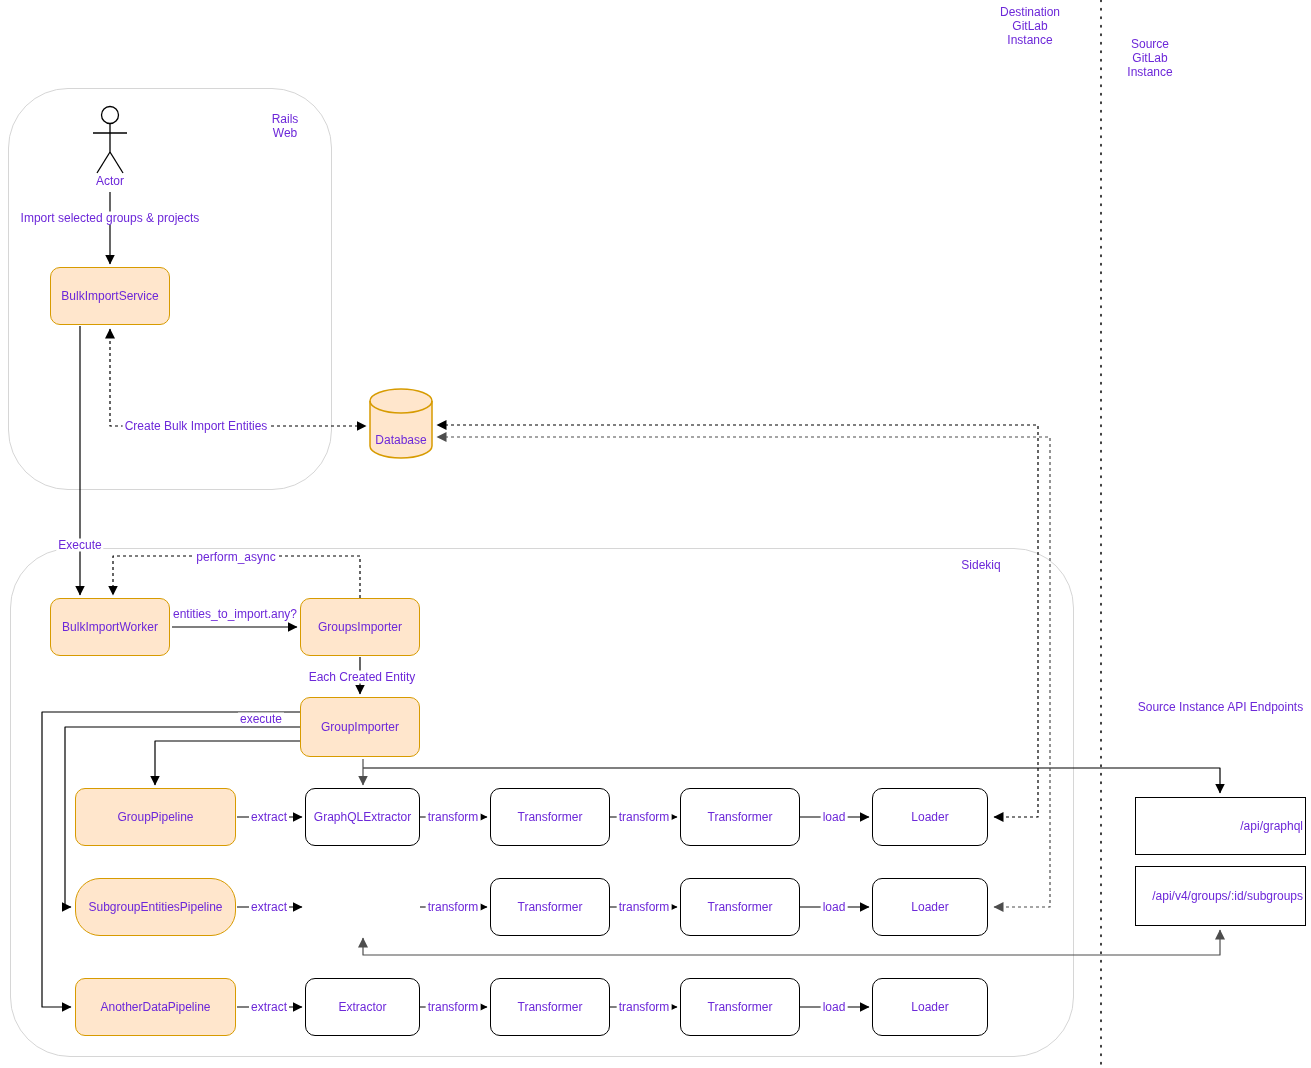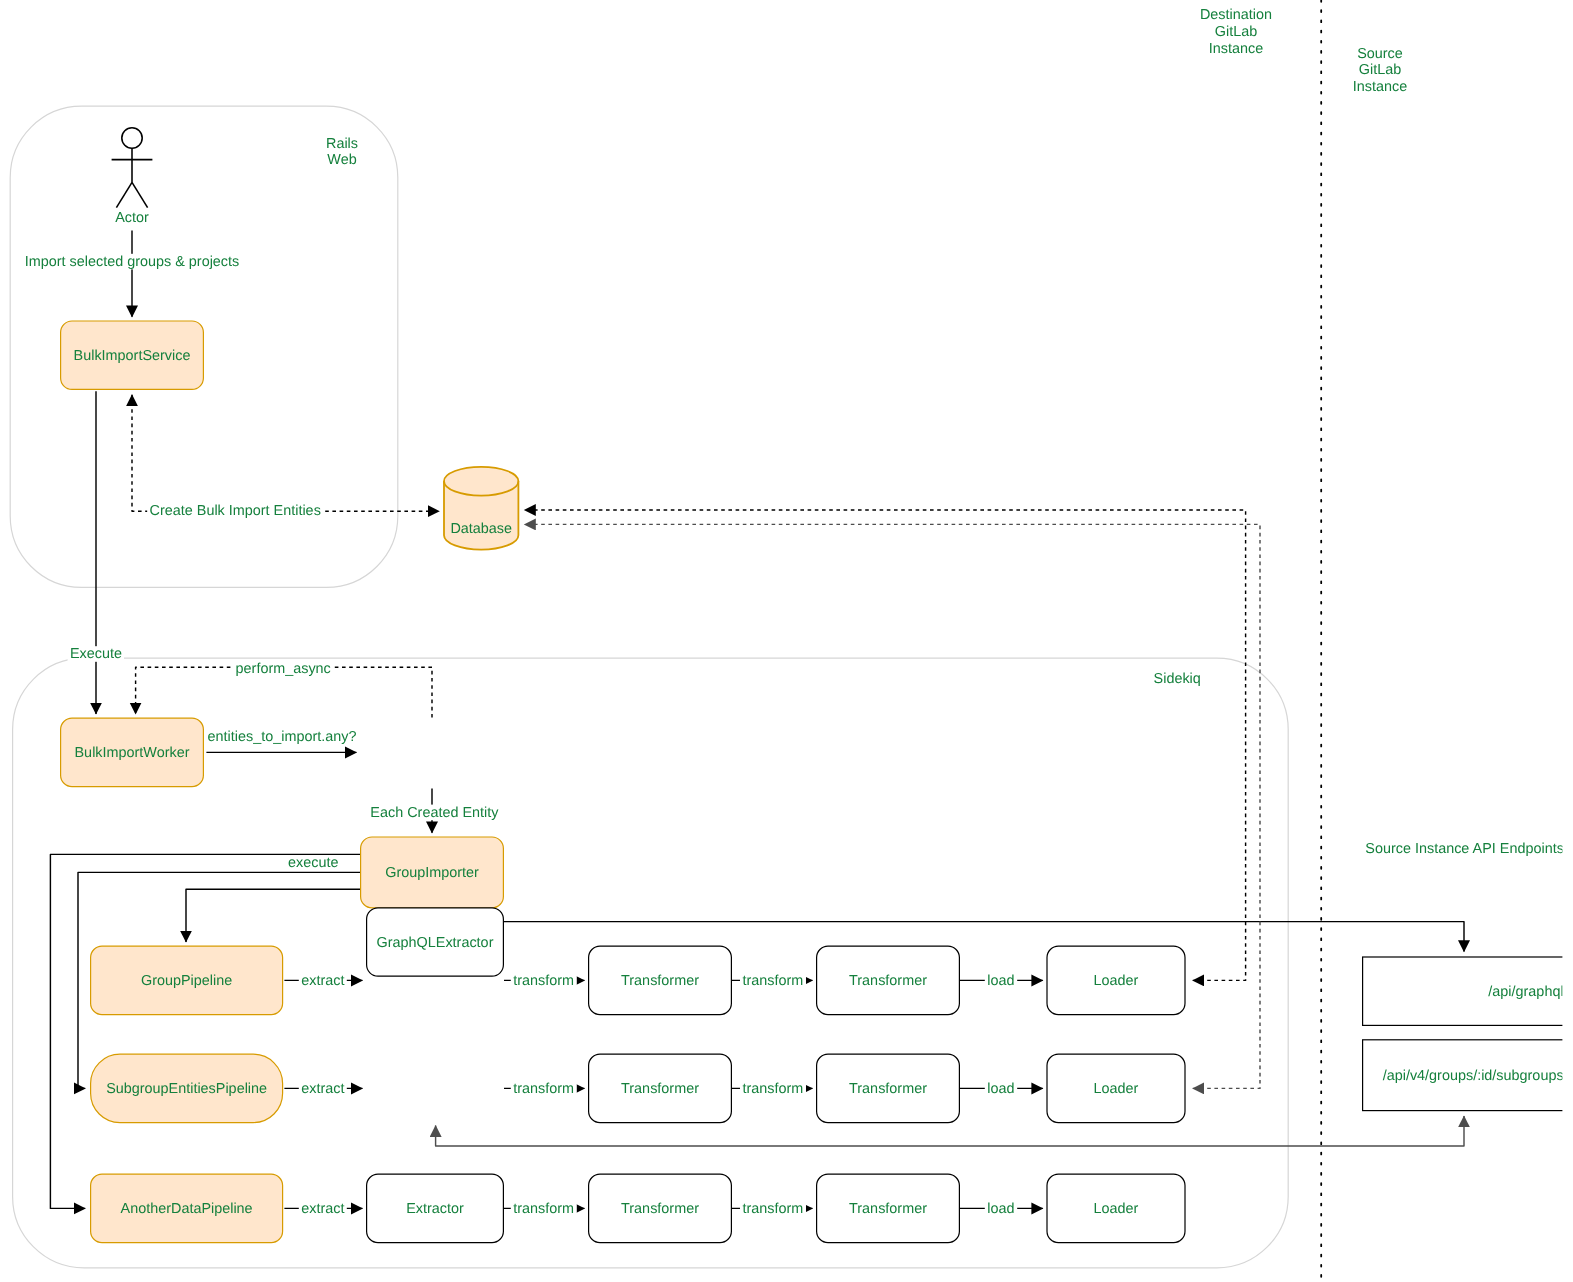--- a/index.html
+++ b/index.html
@@ -1,17 +1,17 @@
 <!DOCTYPE html>
 <html><head>
 <meta charset="utf-8">
 <style>
   html,body{margin:0;padding:0;background:#ffffff;}
   #canvas{position:relative;width:1302px;height:1068px;background:#ffffff;
-          font-family:"Liberation Sans", sans-serif;color:#15803d;overflow:hidden;}
+          font-family:"Liberation Sans", sans-serif;color:#6d28d9;overflow:hidden;padding-left:10px;}
   svg.layer{position:absolute;left:0;top:0;z-index:1;}
   .container-box{position:absolute;border:1px solid #d6d6d6;border-radius:60px;z-index:0;background:transparent;}
   .node{position:absolute;z-index:2;display:flex;align-items:center;justify-content:center;
         text-align:center;font-size:12px;line-height:14px;box-sizing:border-box;padding:2px;}
   .orange{background:#FFE6CC;border:1.5px solid #D79B00;border-radius:10px;}
   .plain{background:#ffffff;border:1px solid #000000;border-radius:10px;}
   .endpoint{background:#ffffff;border:1px solid #000000;border-radius:0;justify-content:flex-end;}
   .region-label{position:absolute;z-index:2;font-size:12px;line-height:14px;text-align:center;white-space:pre-line;}
   .edge-label{position:absolute;z-index:3;transform:translate(-50%,-50%);background:#ffffff;
               font-size:12px;line-height:13px;padding:0 2px;white-space:nowrap;}
@@ -104,28 +104,31 @@
 
   <div class="shape-label" style="left:110px;top:181px;">Actor</div>
   <div class="shape-label" style="left:401px;top:440px;">Database</div>
 
   <div class="node orange" style="left:50px;top:267px;width:120px;height:58px;">
     <span>BulkImportService</span>
   </div>
   <div class="node orange" style="left:50px;top:598px;width:120px;height:58px;">
     <span>BulkImportWorker</span>
   </div>
+  <div class="node orange" style="left:300px;top:598px;width:120px;height:58px;">
+    <span>GroupsImporter</span>
+  </div>
   <div class="node orange" style="left:300px;top:697px;width:120px;height:60px;">
     <span>GroupImporter</span>
   </div>
 
   <div class="node orange" style="left:75px;top:788px;width:161px;height:58px;">
     <span>GroupPipeline</span>
   </div>
-  <div class="node plain" style="left:305px;top:756px;width:115px;height:58px;">
+  <div class="node plain" style="left:305px;top:788px;width:115px;height:58px;">
     <span>GraphQLExtractor</span>
   </div>
   <div class="node plain" style="left:490px;top:788px;width:120px;height:58px;">
     <span>Transformer</span>
   </div>
   <div class="node plain" style="left:680px;top:788px;width:120px;height:58px;">
     <span>Transformer</span>
   </div>
   <div class="node plain" style="left:872px;top:788px;width:116px;height:58px;">
     <span>Loader</span>

